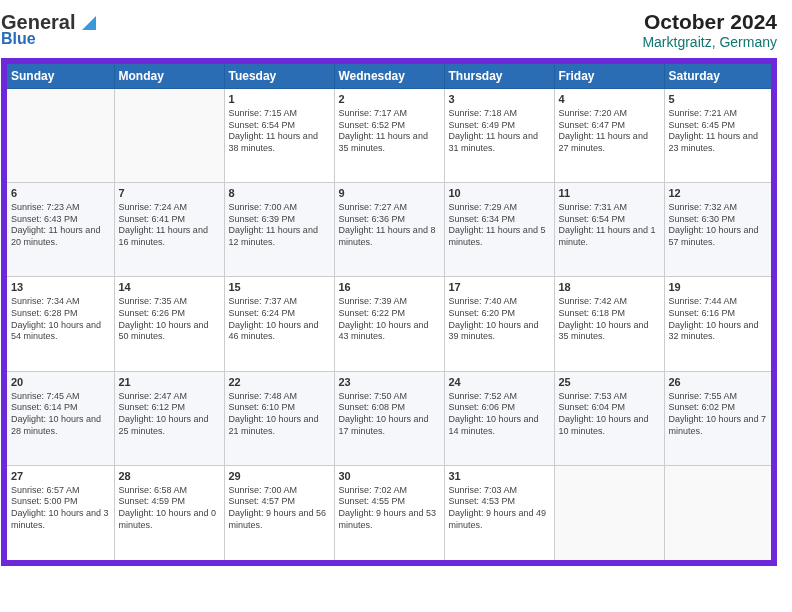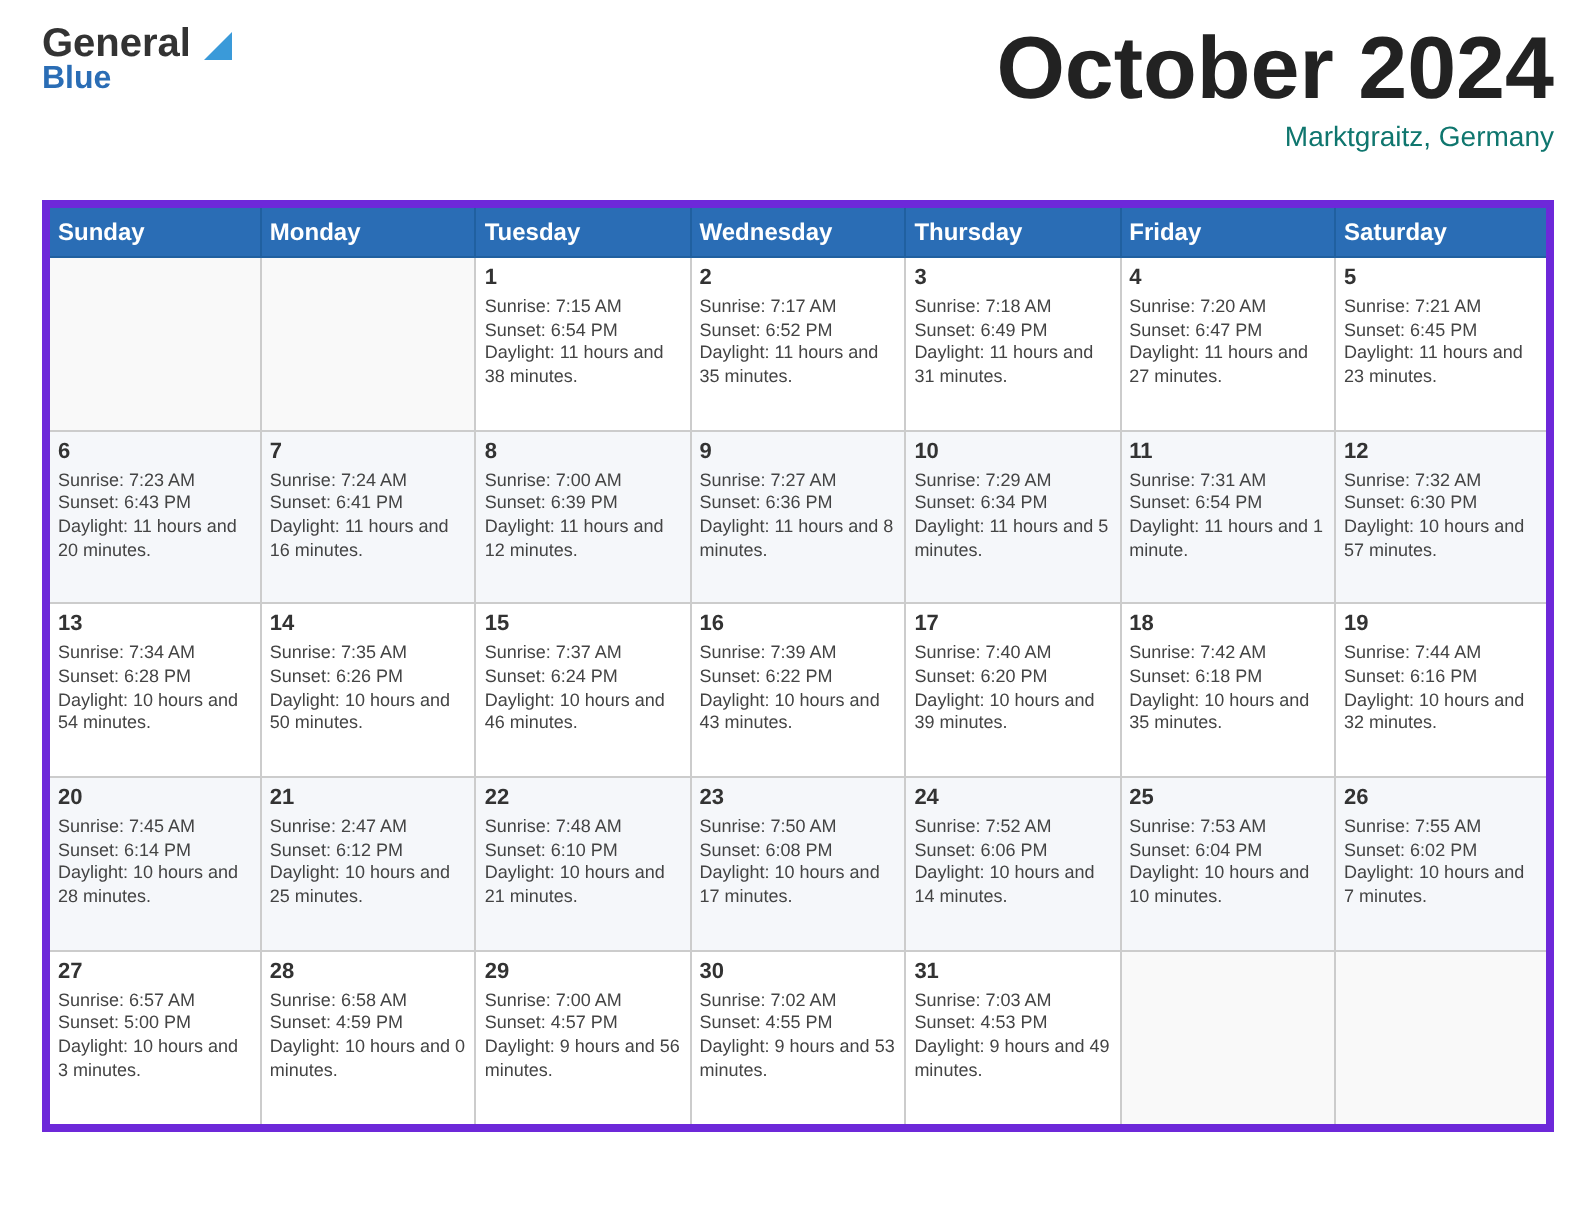--- a/index.html
+++ b/index.html
@@ -6,21 +6,21 @@
     body {
       font-family: Arial, sans-serif;
       background: #fff;
       width: 792px;
       height: 612px;
       overflow: hidden;
     }
     .page {
       width: 792px;
       height: 576px;
-      padding: 10px 15px 10px 21px;
+      padding: 10px 15px 10px 1px;
       display: flex;
       flex-direction: column;
     }
     .header {
       display: flex;
       justify-content: space-between;
       align-items: flex-start;
       margin-bottom: 8px;
     }
     .logo {
@@ -29,35 +29,34 @@
       align-items: flex-start;
     }
     .logo-line {
       display: flex;
       align-items: center;
     }
     .title-block {
       text-align: right;
     }
     .month-title {
-      font-size: 44px;
+      font-size: 21px;
       font-weight: bold;
       color: #222;
     }
     .location {
       font-size: 14px;
       color: #0f766e;
     }
     .calendar {
       flex: 1;
-      border: 4px solid #6d28d9;
+      border: 6px solid #6d28d9;
       border-collapse: collapse;
       width: 100%;
       table-layout: fixed;
-      margin-top: 16px;
     }
     .calendar th {
       background: #2a6db5;
       color: #fff;
       font-size: 12px;
       font-weight: bold;
       padding: 5px 4px;
       text-align: left;
       border: 1px solid #2060a0;
     }

